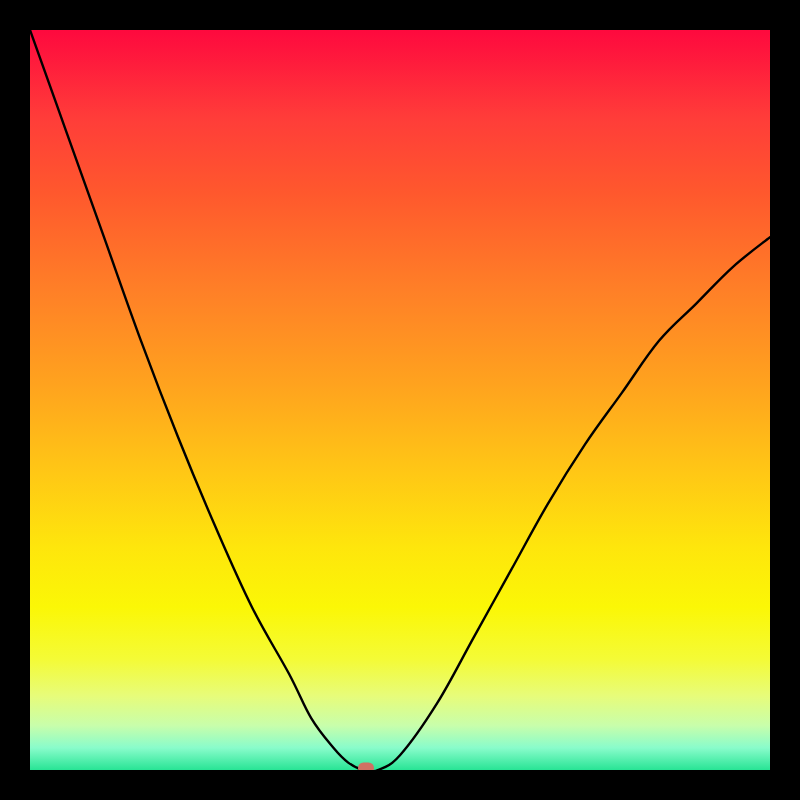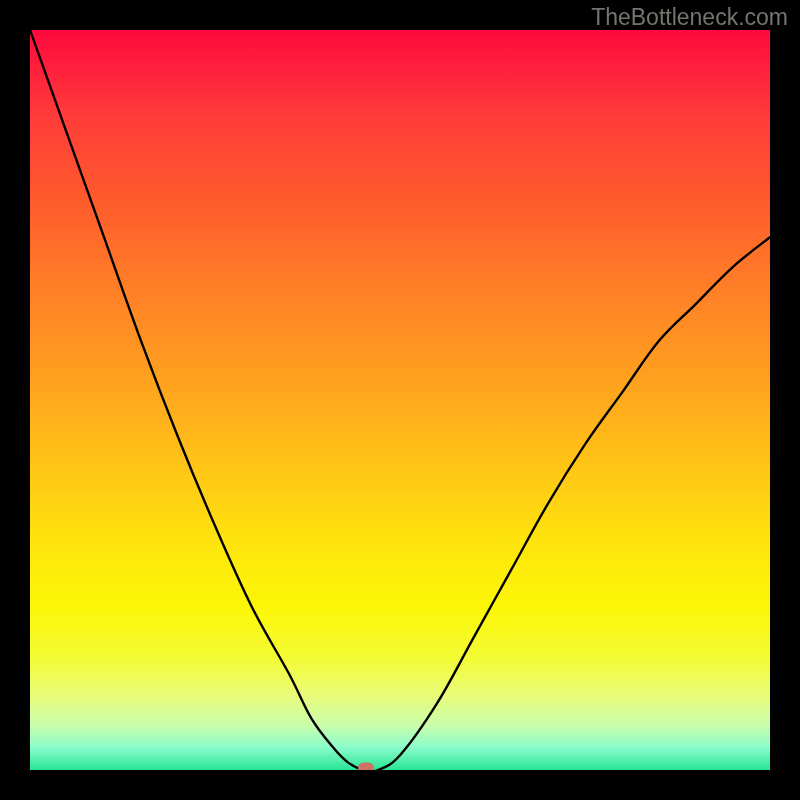--- a/index.html
+++ b/index.html
@@ -75,21 +75,20 @@
     border-radius: 6px;
     z-index: 20;
     transform: translate(-50%, -50%);
   }
 </style>
 </head>
 <body>
 
 <div class="frame">
 
-  <div class="watermark">TheBottleneck.com</div>
 
   <div class="plot-area">
     <div class="gradient-bg"></div>
 
     <svg class="curve-svg" viewBox="0 0 740 740" preserveAspectRatio="none">
       <path id="curve-path" d="M 0,0 C 6.66,18.648000000000003 23.68,66.30400000000002 37,103.60000000000002 C 50.32,140.89600000000002 60.68,169.90400000000005 74,207.20000000000005 C 87.32,244.49600000000004 97.68,274.836 111,310.8 C 124.32,346.764 134.68,373.7 148,407 C 161.32,440.3 171.68,465.16399999999993 185,495.79999999999995 C 198.32,526.4359999999999 208.68,550.5600000000001 222,577.2 C 235.32,603.84 248.344,623.8199999999999 259,643.8 C 269.656,663.78 273.20799999999997,674.88 281.2,688.2 C 289.192,701.5200000000001 296.73999999999995,709.808 303.4,717.8 C 310.06,725.7919999999999 312.87199999999996,728.604 318.2,732.6 C 323.528,736.596 327.672,738.668 333,740 C 338.328,741.332 341.13999999999993,742.664 347.79999999999995,740 C 354.46,737.336 359.344,737.1880000000001 370,725.2 C 380.656,713.212 393.68000000000006,694.712 407.00000000000006,673.4 C 420.32000000000005,652.088 430.68,630.776 444,606.8 C 457.32,582.824 467.68,564.176 481,540.2 C 494.32,516.224 504.68,496.244 518,473.6 C 531.32,450.956 541.68,434.38 555,414.4 C 568.32,394.41999999999996 578.68,381.24799999999993 592,362.59999999999997 C 605.32,343.952 615.68,326.784 629,310.8 C 642.32,294.81600000000003 652.68,287.12 666,273.8 C 679.32,260.48 689.68,248.78799999999995 703,236.79999999999995 C 716.32,224.81199999999995 733.34,212.52800000000002 740,207.20000000000005" fill="none" stroke="#000" stroke-width="2.4" stroke-linejoin="round" stroke-linecap="round"></path>
     </svg>
 
     <div id="opt-marker" class="marker" style="left: 335.96px; top: 737.78px;"></div>
   </div>

